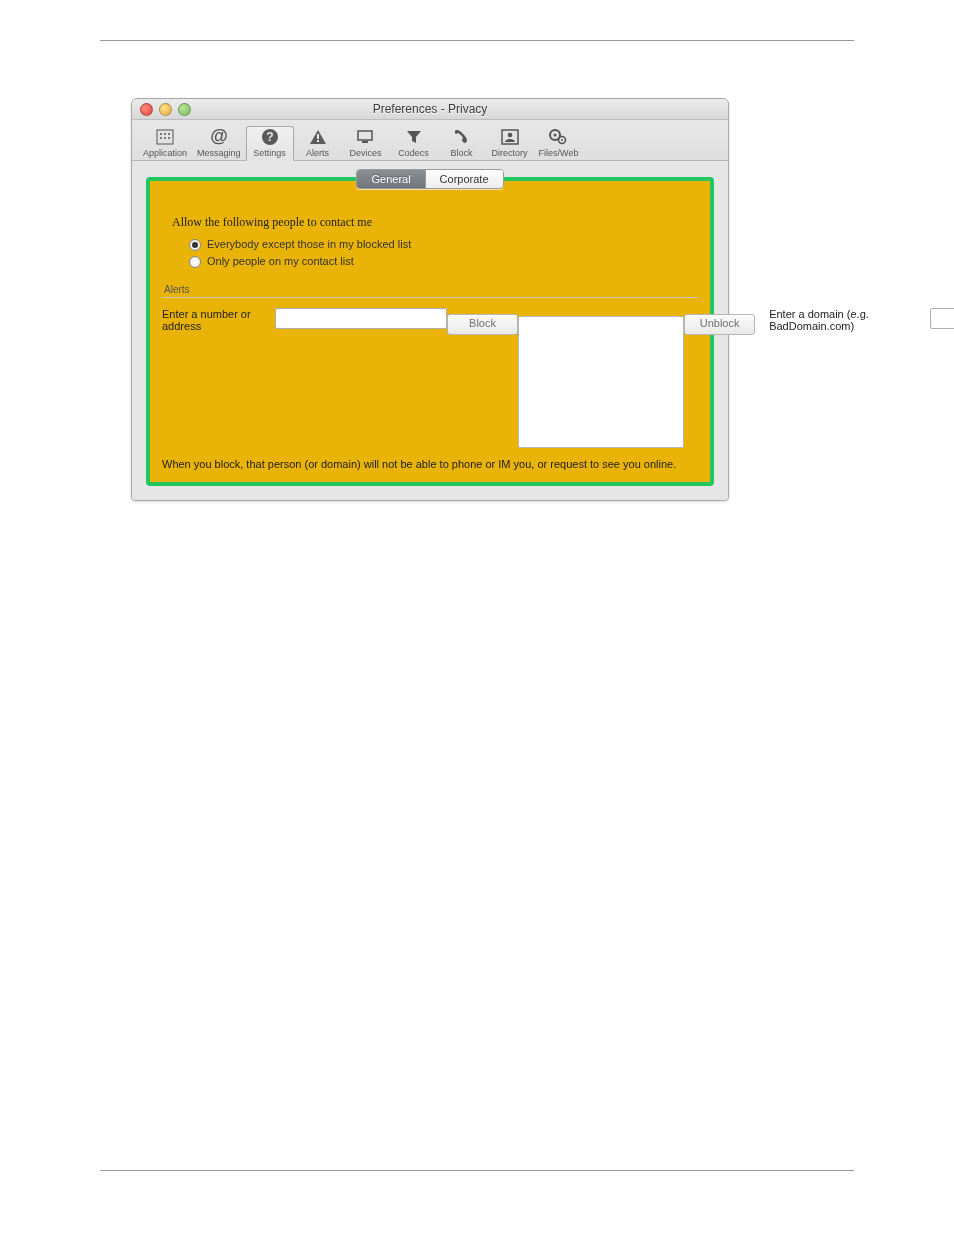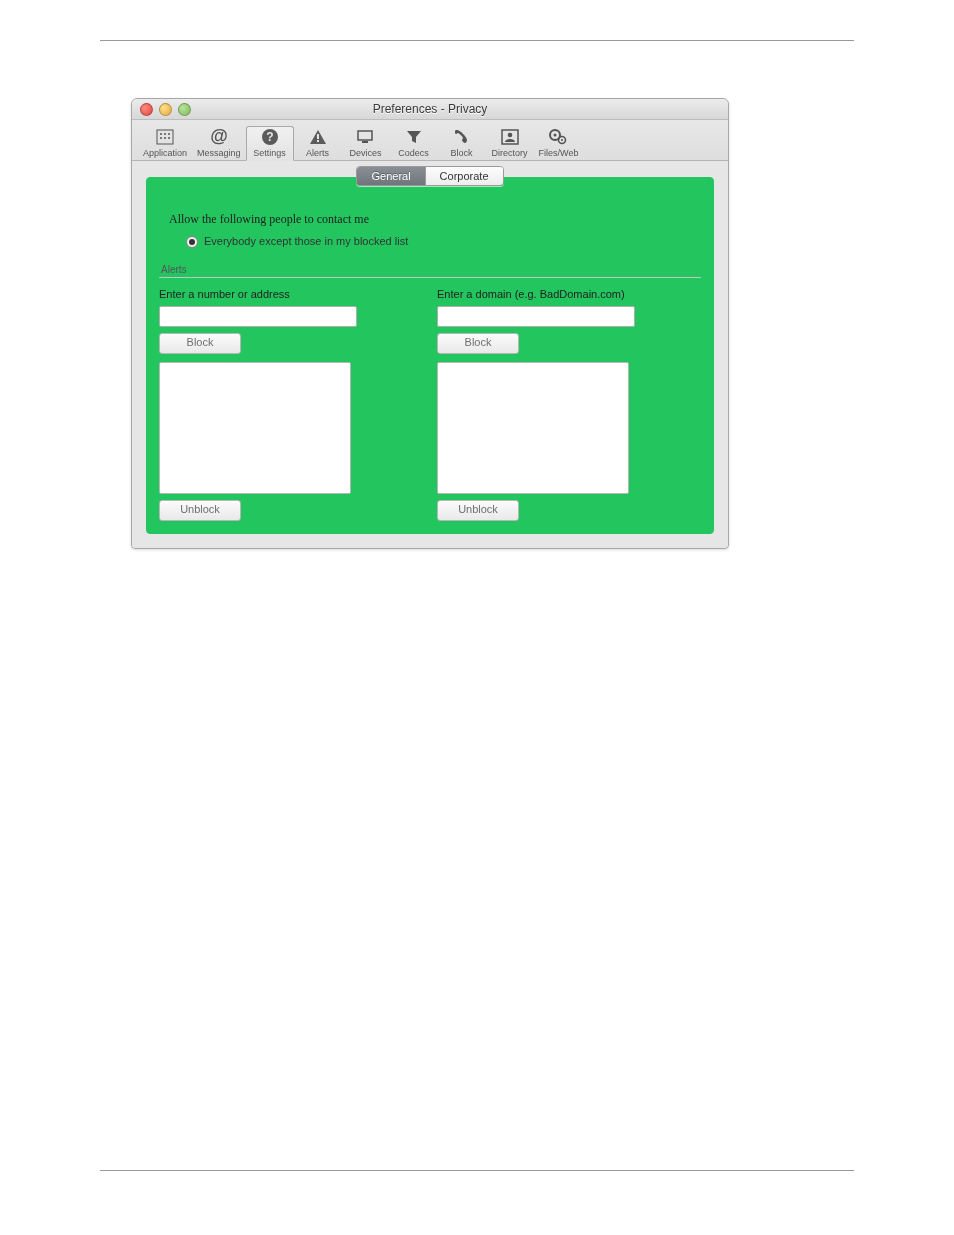--- a/index.html
+++ b/index.html
@@ -22,39 +22,39 @@
            padding:2px 6px 0 6px;height:38px;}
   .titem{display:flex;flex-direction:column;align-items:center;justify-content:flex-end;min-width:38px;
          padding:0 4px 2px 4px;border:1px solid transparent;border-bottom:none;cursor:default;}
   .titem.selected{background:linear-gradient(#f0f0f0,#e3e3e3);border:1px solid #a9a9a9;border-bottom:1px solid #e3e3e3;
                   border-radius:3px 3px 0 0;margin-bottom:-1px;}
   .titem .ticn{width:22px;height:20px;display:flex;align-items:center;justify-content:center;}
   .titem .tlabel{font-size:9px;color:#555;margin-top:1px;}
   .titem svg{display:block;}
 
   .body{background:#e6e6e6;padding:16px 14px 14px 14px;border-radius:0 0 4px 4px;}
-  .fieldset{border:1px solid #22c55e;border-radius:4px;margin:0;padding:30px 12px 12px 12px;position:relative;background:#22c55e;}
+  .fieldset{border:4px solid #22c55e;border-radius:4px;margin:0;padding:30px 12px 12px 12px;position:relative;background:#eab308;}
   .tabs{position:absolute;top:-12px;left:0;right:0;display:flex;justify-content:center;}
   .tabgrp{display:flex;border:1px solid #9a9a9a;border-radius:4px;overflow:hidden;box-shadow:0 1px 0 rgba(255,255,255,.6);}
   .tabbtn{font-size:11px;padding:3px 14px;background:linear-gradient(#fdfdfd,#ededed);color:#333;cursor:default;}
   .tabbtn + .tabbtn{border-left:1px solid #9a9a9a;}
   .tabbtn.active{background:linear-gradient(#8a8f95,#6f757b);color:#fff;text-shadow:0 -1px 0 rgba(0,0,0,.3);}
 
   .legend{font-size:10px;color:#555;margin-bottom:8px;}
   .group-title{font-size:12px;color:#222;margin:4px 0 6px 10px;font-family:Liberation Serif, serif;}
   .radio-row{display:flex;align-items:center;margin:2px 0 2px 22px;font-size:11px;}
   .radio{appearance:none;-webkit-appearance:none;width:12px;height:12px;border-radius:50%;border:1px solid #888;
          background:radial-gradient(#fff,#e6e6e6);margin-right:6px;position:relative;}
   .radio:checked::after{content:"";position:absolute;left:2px;top:2px;width:6px;height:6px;border-radius:50%;background:#333;}
 
   .section-label{font-size:10px;color:#555;margin:16px 0 2px 2px;}
   .hr-sub{border:none;border-top:1px solid #c4c4c4;margin:2px 0 10px 0;}
 
   .cols{display:flex;gap:14px;}
-  .col{flex:1;display:flex;flex-direction:column;}
+  .col{flex:1;display:flex;flex-direction:row;}
   .col-label{font-size:11px;color:#222;margin-bottom:6px;}
   .txt{width:190px;height:17px;border:1px solid #aeaeae;border-radius:2px;background:#fff;padding:1px 3px;font-size:11px;}
   .btn{width:80px;height:19px;font-size:11px;color:#6f6f6f;border:1px solid #b6b6b6;border-radius:3px;
        background:linear-gradient(#fbfbfb,#e9e9e9);text-align:center;line-height:17px;cursor:default;
        box-shadow:0 1px 0 rgba(255,255,255,.7) inset;margin-top:6px;}
   .listbox{height:130px;border:1px solid #b6b6b6;border-radius:2px;background:#fff;margin-top:8px;width:190px;}
 
   .footnote{font-size:11px;color:#222;margin-top:10px;}
 </style>
 </head>
@@ -172,20 +172,24 @@
             <div class="tabbtn">Corporate</div>
           </div>
         </div>
 
         <div class="group-title">Allow the following people to contact me</div>
 
         <label class="radio-row">
           <input type="radio" class="radio" name="allow" checked="" style="">
           <span>Everybody except those in my blocked list</span>
         </label>
+        <label class="radio-row">
+          <input type="radio" class="radio" name="allow" style="">
+          <span>Only people on my contact list</span>
+        </label>
 
         <div class="section-label">Alerts</div>
         <hr class="hr-sub">
 
         <div class="cols">
 
           <div class="col">
             <div class="col-label">Enter a number or address</div>
             <input class="txt" type="text" value="" style="">
             <div class="btn">Block</div>
@@ -195,16 +199,17 @@
 
           <div class="col">
             <div class="col-label">Enter a domain (e.g. BadDomain.com)</div>
             <input class="txt" type="text" value="" style="">
             <div class="btn">Block</div>
             <div class="listbox"></div>
             <div class="btn">Unblock</div>
           </div>
         </div>
 
+        <div class="footnote">When you block, that person (or domain) will not be able to phone or IM you, or request to see you online.</div>
       </div>
     </div>
   </div>
 </div>
 
 </body></html>

